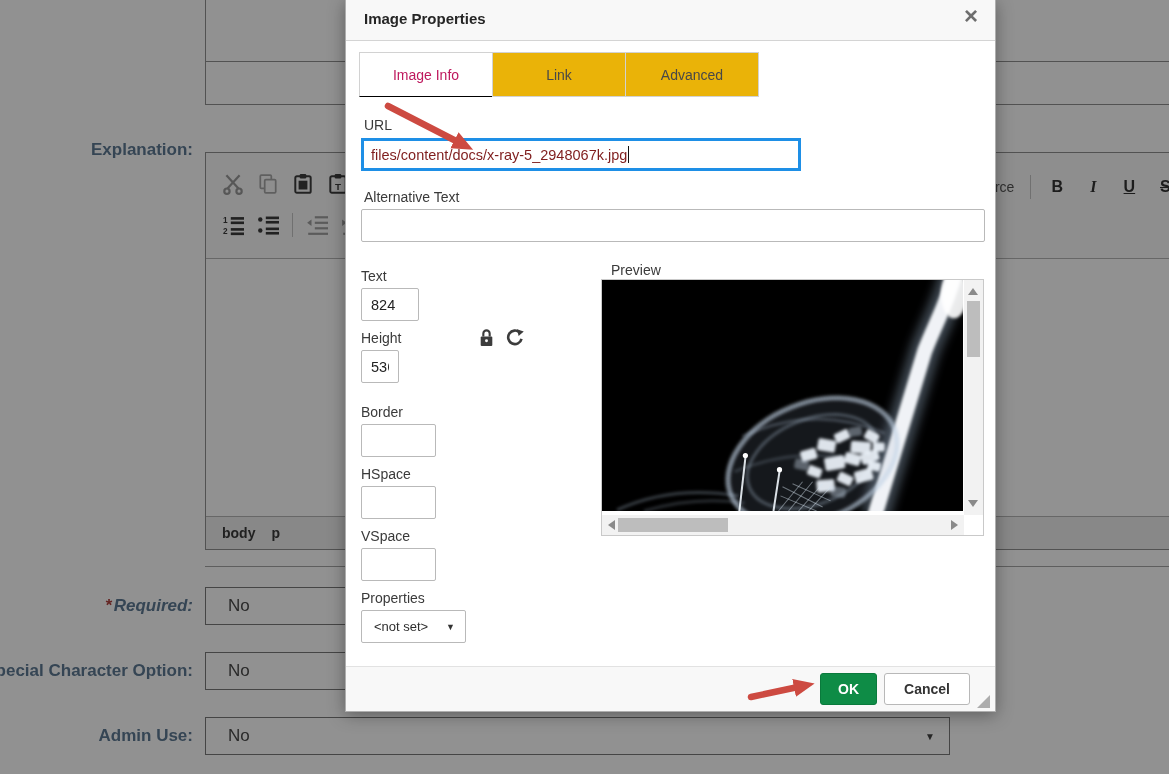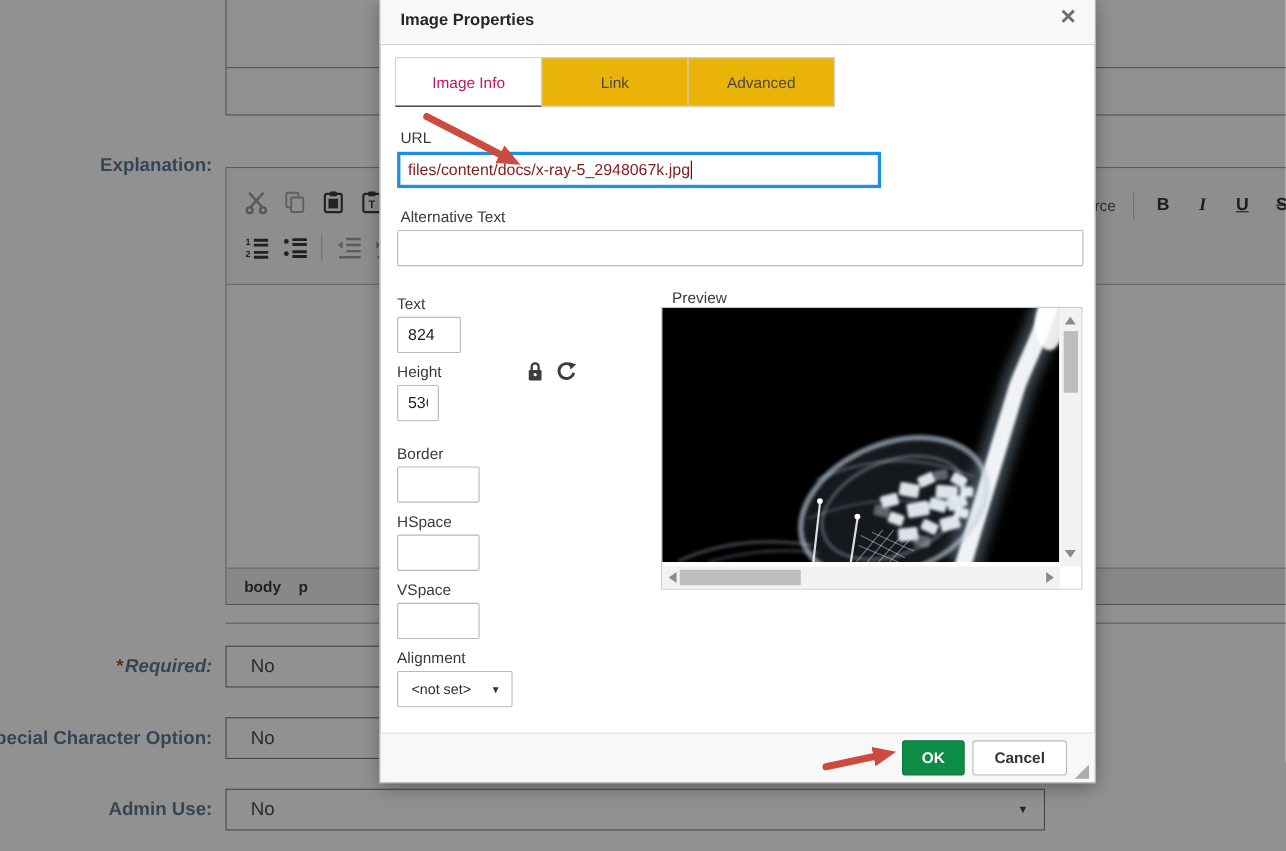--- a/index.html
+++ b/index.html
@@ -303,21 +303,21 @@
 
     <div class="lab b-lab">Border</div>
     <input class="small-input b-input" value="" style="">
 
     <div class="lab hs-lab">HSpace</div>
     <input class="small-input hs-input" value="" style="">
 
     <div class="lab vs-lab">VSpace</div>
     <input class="small-input vs-input" value="" style="">
 
-    <div class="lab align-lab">Alignment</div>
+    <div class="lab align-lab">Properties</div>
     <div class="align-select">
       <span>&lt;not set&gt;</span>
       <span class="sel-arrow2">▼</span>
     </div>
 
     <div class="lab prev-lab">Preview</div>
     <div class="preview">
       <svg class="prev-img" viewBox="0 0 360 229" preserveAspectRatio="none">
         <rect width="360" height="229" fill="#000"></rect>
         <defs>

